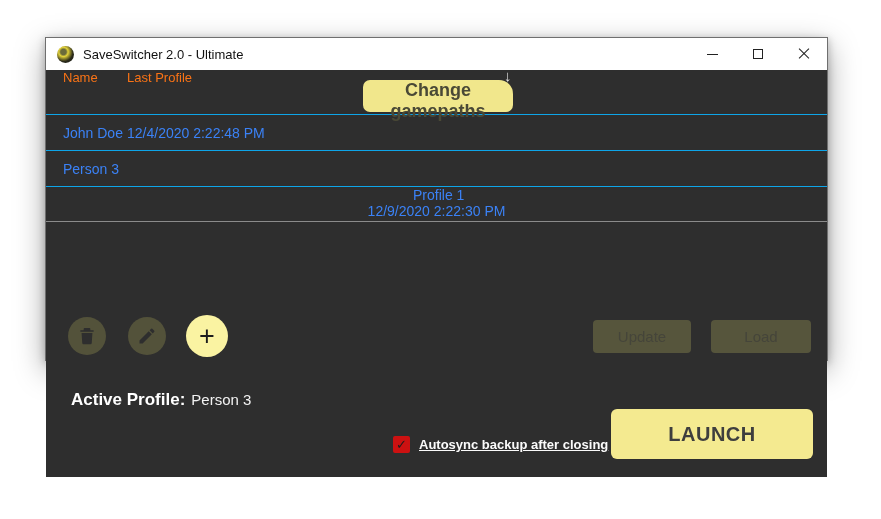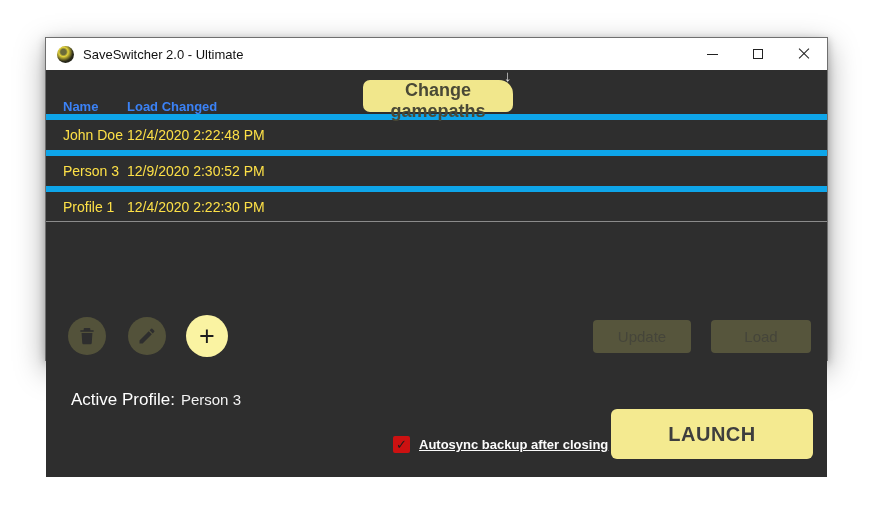--- a/index.html
+++ b/index.html
@@ -22,49 +22,49 @@
   .glyph-max { width:10px; height:10px; border:1px solid #222; display:block; }
   .glyph-close { position:relative; width:12px; height:12px; display:block; }
   .glyph-close::before,.glyph-close::after { content:""; position:absolute; left:-1px; top:5px;
               width:14px; border-top:1px solid #222; }
   .glyph-close::before { transform:rotate(45deg); }
   .glyph-close::after  { transform:rotate(-45deg); }
 
   
   .client { position:relative; height:407px; background:#2e2e2e; }
 
-  .list-header { height:44px; display:flex; align-items:flex-end; color:#3b82f6;
-                 font-weight:bold; font-size:13px; }
+  .list-header { height:44px; display:flex; align-items:flex-start; color:#f97316;
+                 font-weight:normal; font-size:13px; }
   .col-name { width:81px; padding-left:17px; }
 
   .btn-gamepaths { position:absolute; left:317px; top:10px; width:150px; height:32px;
                    background:#f1e78c; border:none; border-radius:7px 14px 7px 7px;
                    font-family:inherit; font-size:18px; font-weight:bold; color:#4a4936; cursor:pointer; }
   .down-arrow-icon { position:absolute; left:458px; top:-3px; color:#e0e0e0; font-size:15px; }
 
-  .row { height:36px; display:flex; align-items:center; font-size:14px; color:#fde047;
-         border-top:6px solid #0ea5e9; cursor:pointer; }
-  .row:last-child { border-bottom:1px solid #8b8b8b; }
+  .row { height:36px; display:flex; align-items:center; font-size:14px; color:#3b82f6;
+         border-top:1px solid #0ea5e9; cursor:pointer; }
+  .row:last-child { border-bottom:1px solid #8b8b8b;flex-direction:column; }
   .cell-name { width:81px; padding-left:17px; }
 
   .circle-btn { position:absolute; border:none; border-radius:50%; cursor:pointer;
                 display:flex; align-items:center; justify-content:center; }
   .btn-delete { left:22px;  top:247px; width:38px; height:38px; background:#53523a; }
   .btn-edit   { left:82px;  top:247px; width:38px; height:38px; background:#53523a; }
   .btn-add    { left:140px; top:245px; width:42px; height:42px; background:#faf3a2;
                 color:#1c1c1c; font-size:27px; font-weight:400; line-height:1; font-family:inherit; }
   .circle-btn svg { width:20px; height:20px; fill:#2e2e2e; }
 
   .btn-olive { position:absolute; top:250px; height:33px; background:#56553c; border:none;
                border-radius:4px; font-family:inherit; font-size:15px; color:#45453a; cursor:default; }
   .btn-update { left:547px; width:98px; }
   .btn-load   { left:665px; width:100px; }
 
   .active-profile { position:absolute; left:25px; top:320px; color:#fff; font-size:17px; }
-  .active-profile .lbl { font-weight:normal; }
+  .active-profile .lbl { font-weight:bold; }
   .active-profile .val { font-size:15px; font-weight:400; margin-left:6px; color:#f2f2f2; }
 
   .status-text { position:absolute; left:25px; top:371px; color:#efefef; font-size:13.5px; }
 
   .autosync { position:absolute; left:347px; top:366px; display:flex; align-items:center; gap:9px; cursor:pointer; }
   .checkbox { width:17px; height:17px; background:#cc1111; border-radius:2px;
               display:flex; align-items:center; justify-content:center;
               color:#1d1d1d; font-size:13px; font-weight:bold; }
   .autosync .lbl { color:#fbfbfb; font-size:13px; font-weight:600;text-decoration:underline; }
 
@@ -90,38 +90,37 @@
       <span class="ctrl">
           <span class="glyph-close"></span>
         </span>
     </div>
   </div>
 
   <div class="client">
 
     <div class="list-header">
       <span class="col-name">Name</span>
-      <span class="col-changed">Load Changed</span>
+      <span class="col-changed">Last Profile</span>
     </div>
 
     <button class="btn-gamepaths">Change gamepaths</button>
     <span class="down-arrow-icon">↓</span>
 
     <div>
       <div class="row">
         <span class="cell-name">John Doe</span>
         <span class="cell-date">12/4/2020 2:22:48 PM</span>
       </div>
       <div class="row">
         <span class="cell-name">Person 3</span>
-        <span class="cell-date">12/9/2020 2:30:52 PM</span>
       </div>
       <div class="row">
         <span class="cell-name">Profile 1</span>
-        <span class="cell-date">12/4/2020 2:22:30 PM</span>
+        <span class="cell-date">12/9/2020 2:22:30 PM</span>
       </div>
     </div>
 
     <button class="circle-btn btn-delete">
       <svg viewBox="0 0 24 24">
         <path d="M9 2.5h6a1 1 0 0 1 1 1V5h4v2H4V5h4V3.5a1 1 0 0 1 1-1zM5.5 8.5h13l-.8 12a1.6 1.6 0 0 1-1.6 1.5H7.9a1.6 1.6 0 0 1-1.6-1.5l-.8-12z"></path>
       </svg>
     </button>
     <button class="circle-btn btn-edit">
       <svg viewBox="0 0 24 24">

